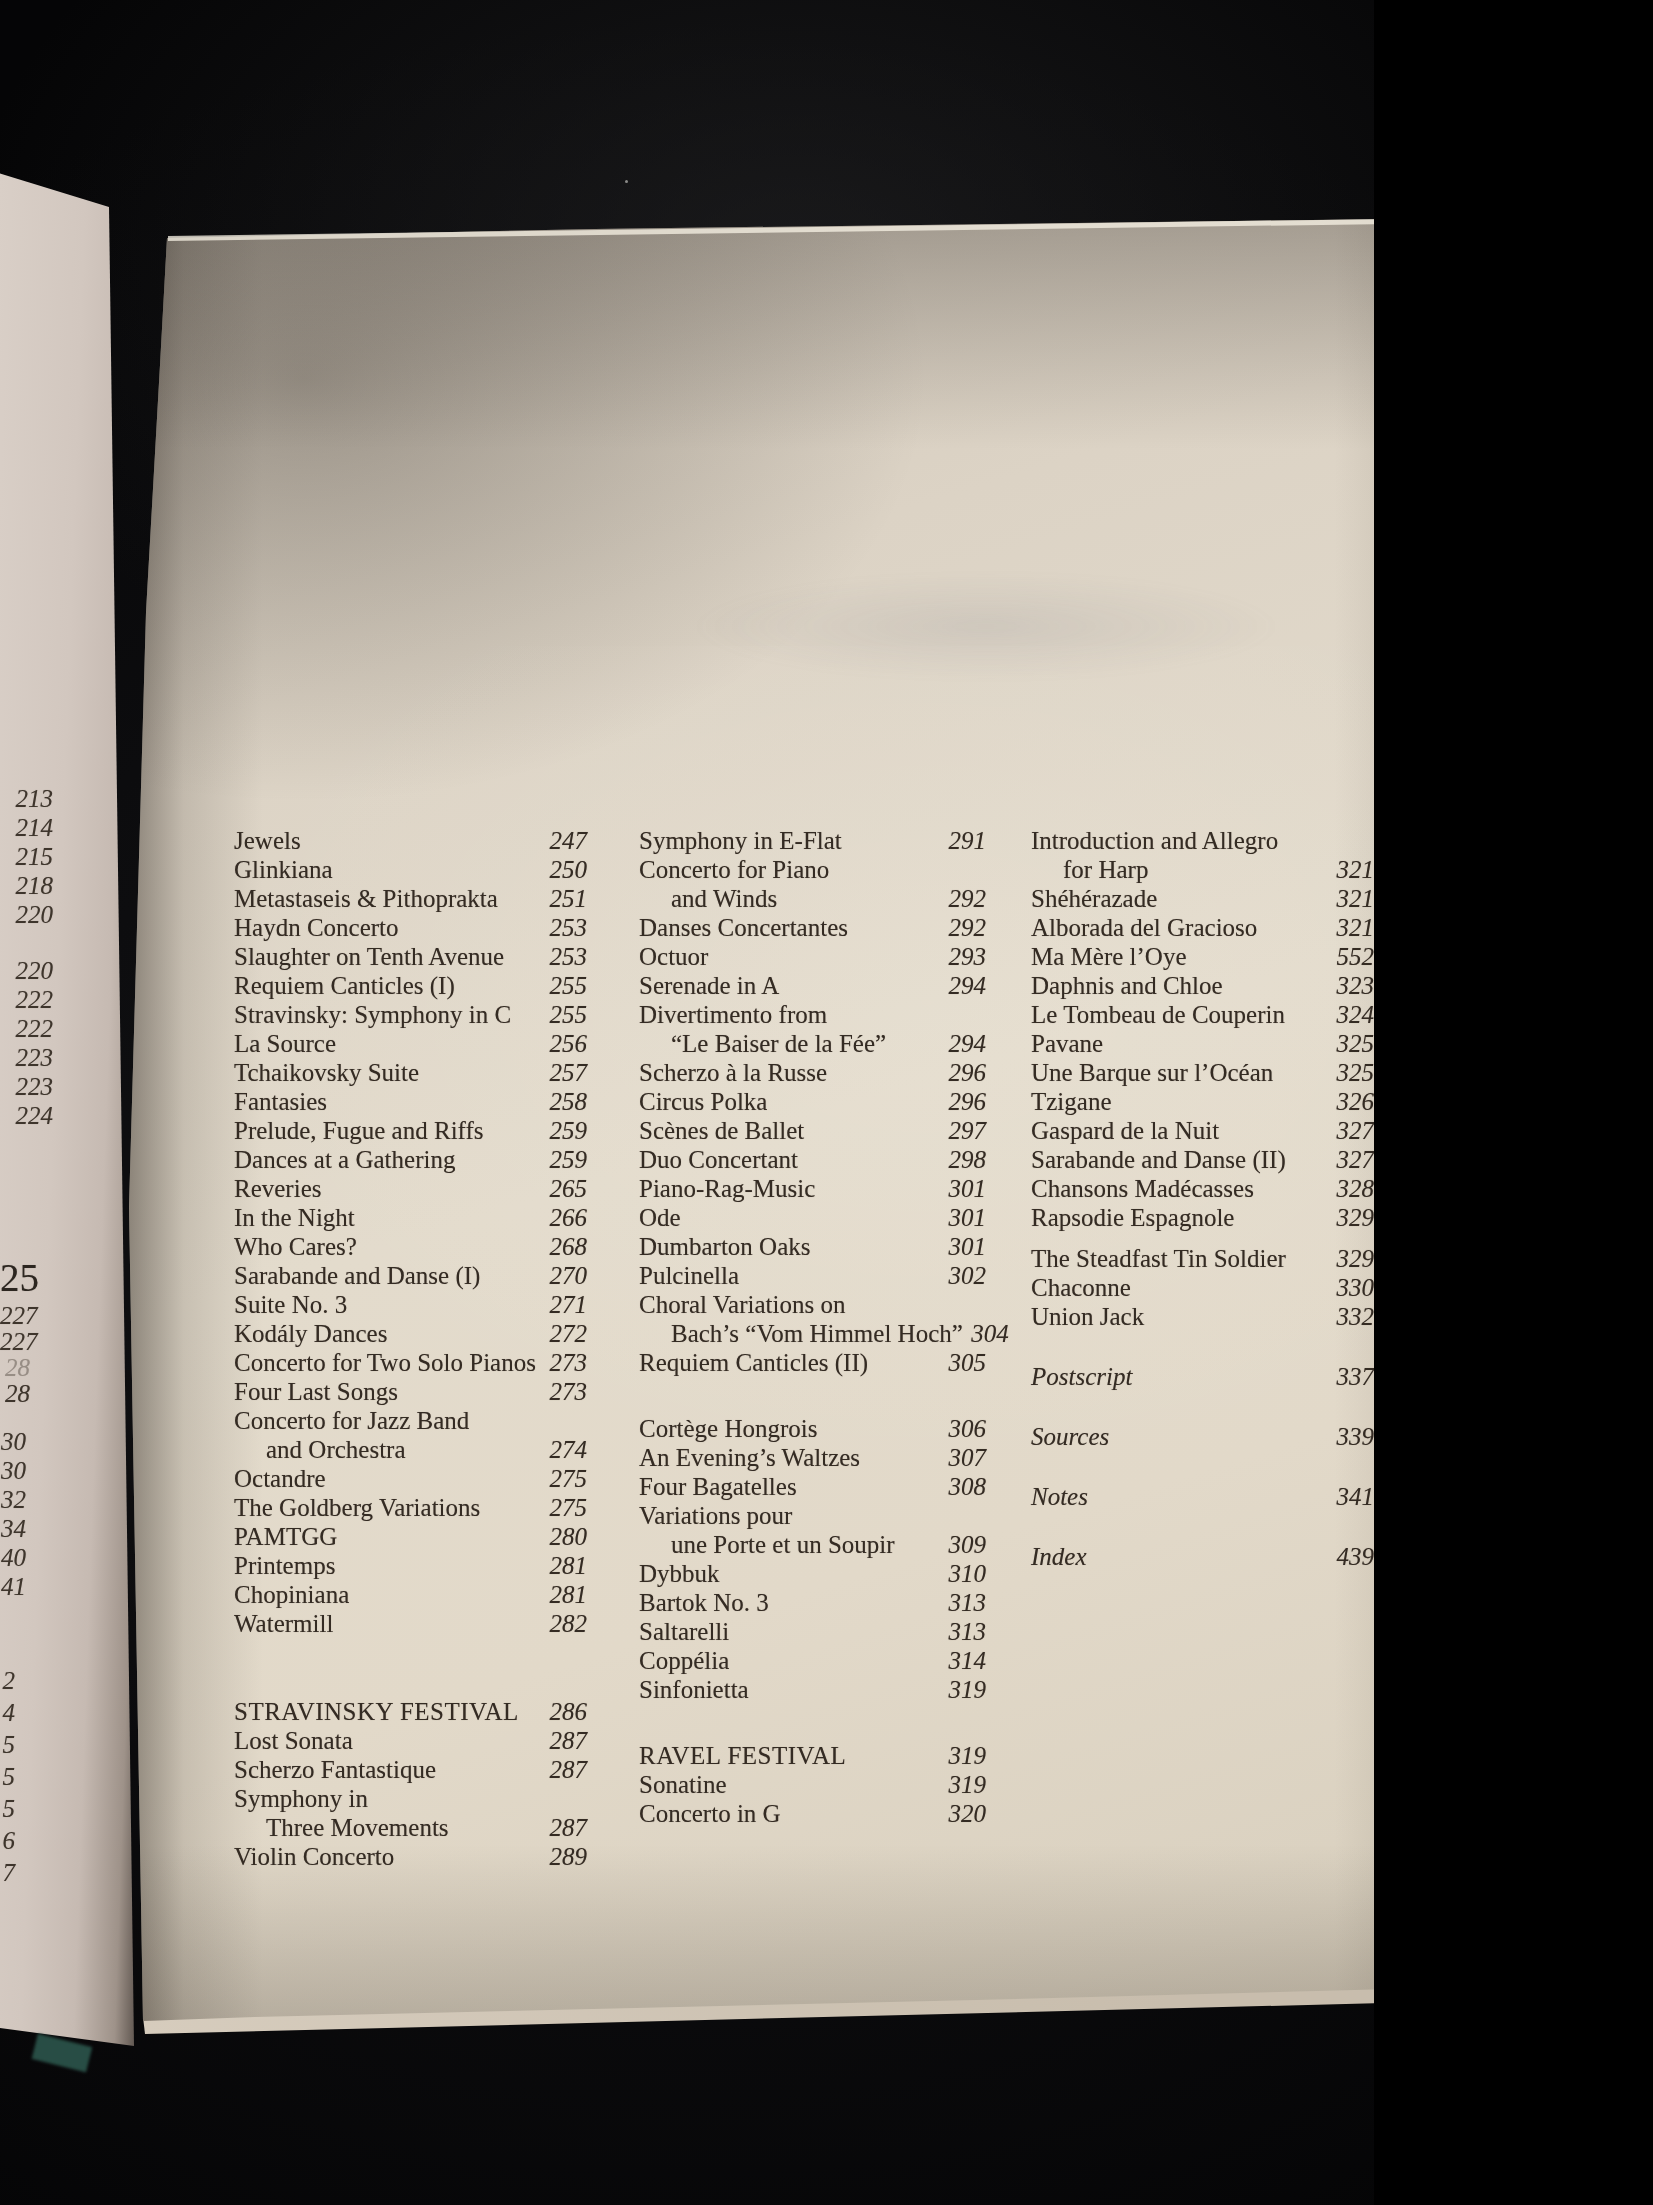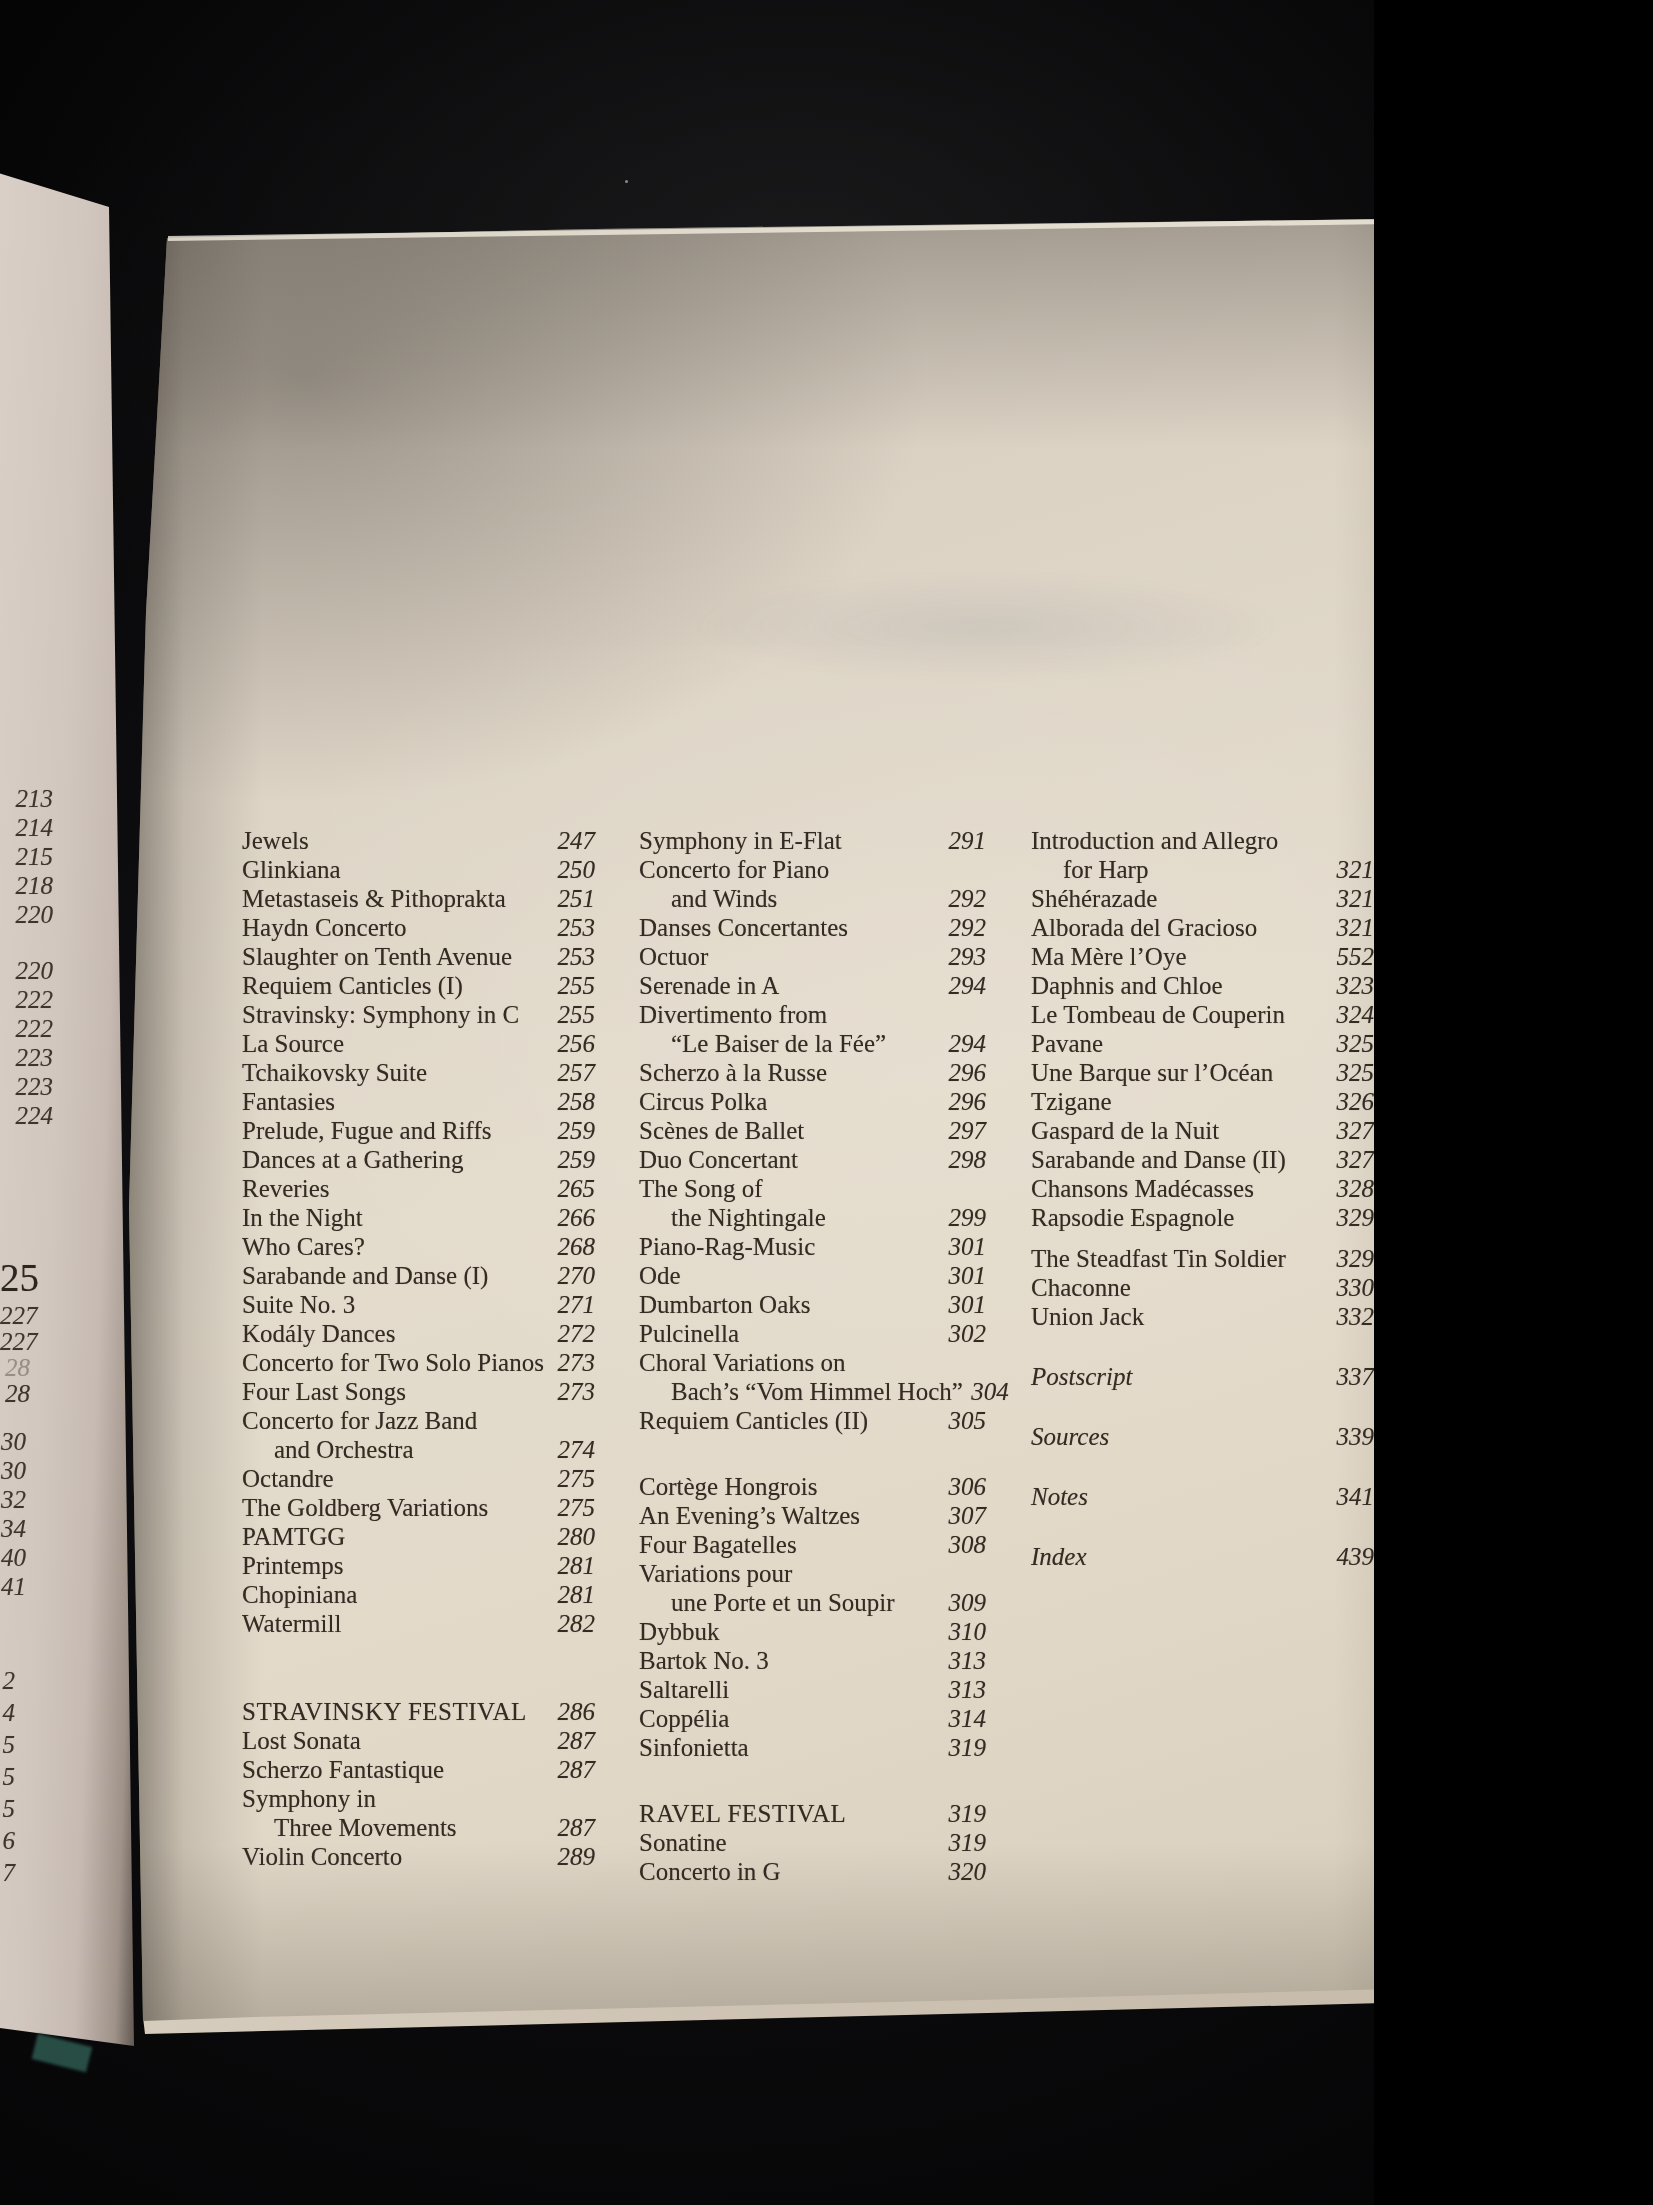--- a/index.html
+++ b/index.html
@@ -74,21 +74,21 @@
   }
   .cover-glint{
     position:absolute;left:34px;top:2040px;width:56px;height:25.5px;z-index:2;
     background:#2e5a50;transform:rotate(14deg);filter:blur(1.7px);opacity:0.85;
   }
 
   
   .toc-columns{position:absolute;left:0;top:0;width:100%;height:100%;z-index:5;}
   .col{position:absolute;top:826px;color:#342b23;font-size:25px;
     text-shadow:0 0 0.8px rgba(52,43,35,0.38);}
-  .c1{left:234px;width:353px;margin-left:8px;}
+  .c1{left:234px;width:353px;}
   .c2{left:639px;width:347px;}
   .c3{left:1031px;width:343px;}
   .row{display:flex;justify-content:space-between;align-items:flex-end;}
   .l1,.l2,.pg{line-height:29px;white-space:nowrap;}
   .l2{padding-left:32px;}
   .pg{font-style:italic;padding-left:8.5px;}
   .row.header .l1{letter-spacing:0.5px;}
   .row.italic .l1{font-style:italic;}
   .gap.xs{height:12px;}
   .gap.sm{height:31px;}
@@ -415,27 +415,20 @@
           <div class="pg">297</div>
         </div>
         <div class="row">
           <div class="tt">
             <div class="l1">Duo Concertant</div>
           </div>
           <div class="pg">298</div>
         </div>
         <div class="row">
           <div class="tt">
-            <div class="l1">The Song of</div>
-            <div class="l2">the Nightingale</div>
-          </div>
-          <div class="pg">299</div>
-        </div>
-        <div class="row">
-          <div class="tt">
             <div class="l1">Piano-Rag-Music</div>
           </div>
           <div class="pg">301</div>
         </div>
         <div class="row">
           <div class="tt">
             <div class="l1">Ode</div>
           </div>
           <div class="pg">301</div>
         </div>

